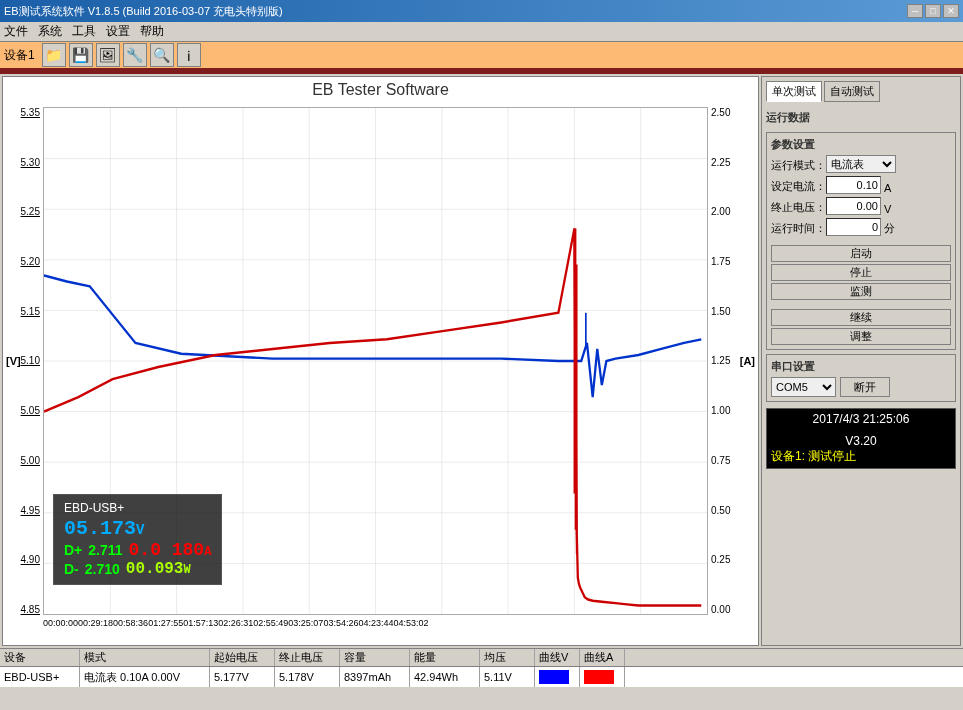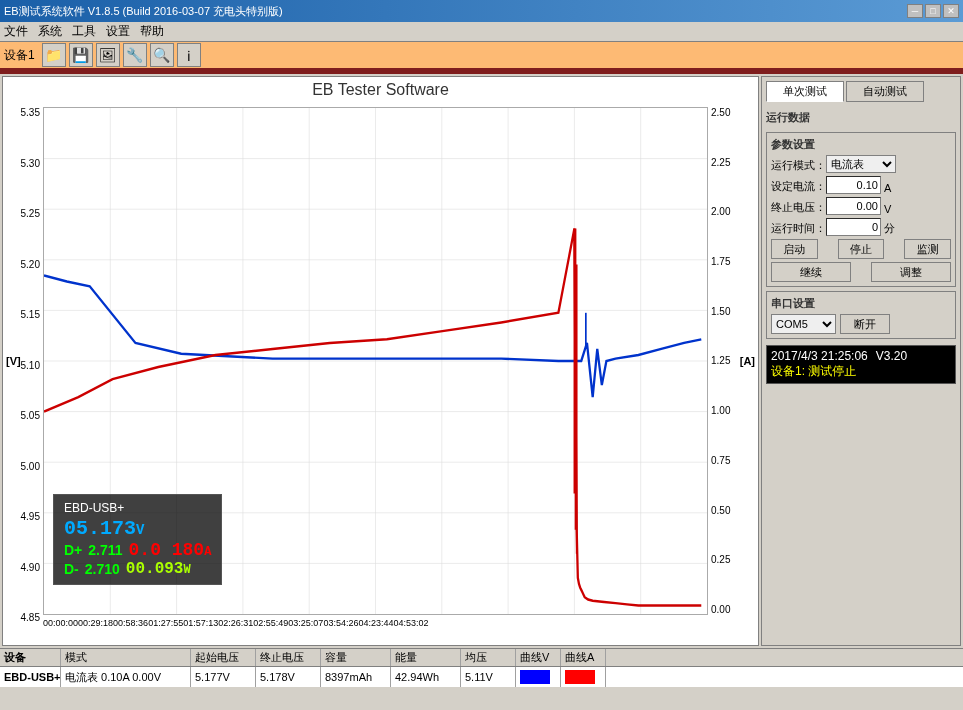--- a/index.html
+++ b/index.html
@@ -93,21 +93,21 @@
       flex-direction: column;
       gap: 4px;
     }
     .panel-tabs {
       display: flex;
       gap: 2px;
       margin-bottom: 4px;
     }
     .panel-tab {
       font-size: 11px;
-      padding: 2px 16px;
+      padding: 2px 5px;
       background: #d4d0c8;
       border: 1px solid #808080;
       cursor: pointer;
     }
     .panel-tab.active {
       background: white;
       border-bottom: 1px solid white;
     }
     .section-title {
       font-size: 11px;
@@ -191,22 +191,23 @@
       font-size: 11px;
     }
     .param-select {
       width: 70px;
       height: 18px;
       font-size: 11px;
       border: 1px solid #808080;
     }
     .btn-row {
       display: flex;
-      gap: 20px;
-      margin-top: 3px;
+      gap: 2px;
+      margin-top: 9px;
+      flex-direction: column;
     }
     .win-btn {
       flex: 1;
       height: 20px;
       background: #d4d0c8;
       border: 1px solid #808080;
       font-size: 11px;
       cursor: pointer;
       font-family: 'SimSun', sans-serif;
     }
@@ -277,21 +278,21 @@
       overflow: hidden;
       white-space: nowrap;
     }
     .th {
       border-right: 1px solid #a0a0a0;
       padding: 0 4px;
       height: 100%;
       display: flex;
       align-items: center;
     }
-    .col-device { width: 61px; font-weight: bold; }
+    .col-device { width: 80px; }
     .col-mode { width: 130px; }
     .col-start-v { width: 65px; }
     .col-end-v { width: 65px; }
     .col-cap { width: 70px; }
     .col-energy { width: 70px; }
     .col-avg-v { width: 55px; }
     .col-curve-v { width: 45px; }
     .col-curve-a { width: 45px; }
     .color-swatch-blue {
       width: 30px;
@@ -326,28 +327,29 @@
       left: 40px;
       right: 50px;
       bottom: 30px;
       background: white;
       border: 1px solid #aaa;
     }
     .y-axis-left {
       position: absolute;
       left: 0;
       top: 30px;
-      bottom: 22px;
+      bottom: 30px;
       width: 40px;
       display: flex;
       flex-direction: column;
       justify-content: space-between;
       align-items: flex-end;
       padding-right: 3px;
       font-size: 10px;
+      text-decoration: underline;
     }
     .y-axis-right {
       position: absolute;
       right: 0;
       top: 30px;
       bottom: 30px;
       width: 50px;
       display: flex;
       flex-direction: column;
       justify-content: space-between;
@@ -671,21 +673,21 @@
       <div class="section-title">串口设置</div>
       <div class="serial-row">
         <select class="com-select">
           <option>COM5</option>
         </select>
         <button class="win-btn" style="flex:none; width:50px;">断开</button>
       </div>
     </div>
 
     <div class="status-box">
-      <div style="display:flex; gap:8px; align-items:center;">
+      <div style="display:flex; gap:8px; align-items:center;flex-direction:column;">
         <span class="status-time">2017/4/3 21:25:06</span>
         <span class="status-ver">V3.20</span>
       </div>
       <div class="status-msg">设备1: 测试停止</div>
     </div>
   </div>
 </div>
 
 <div class="bottom-table">
   <div class="table-header">

